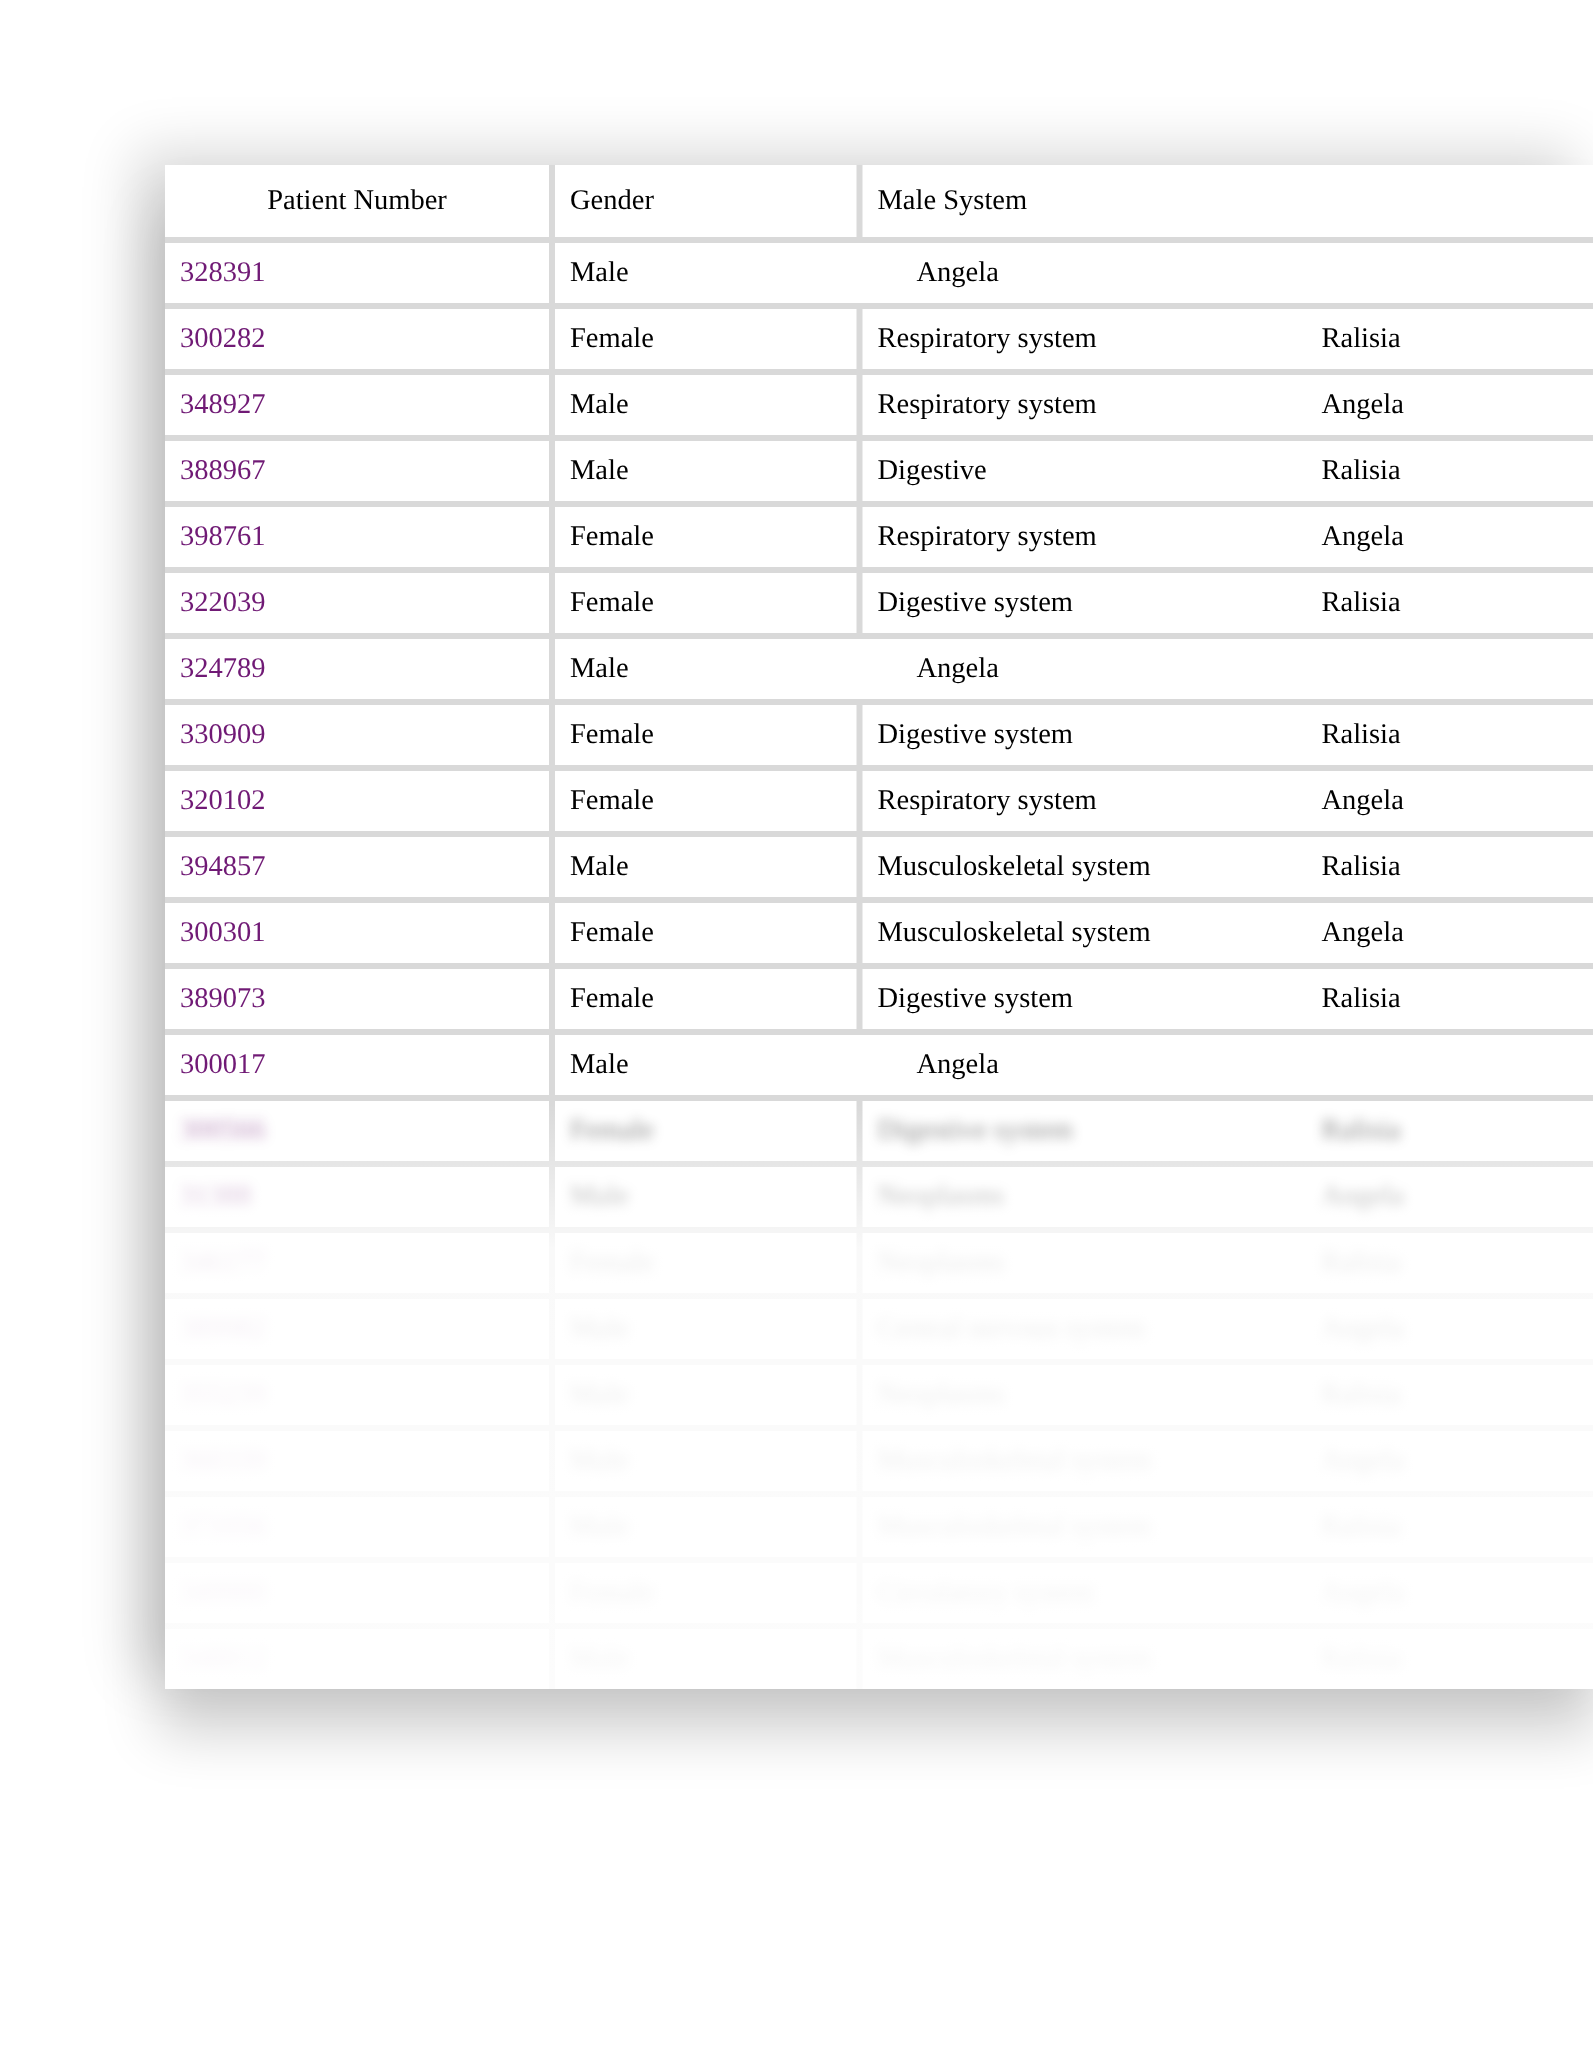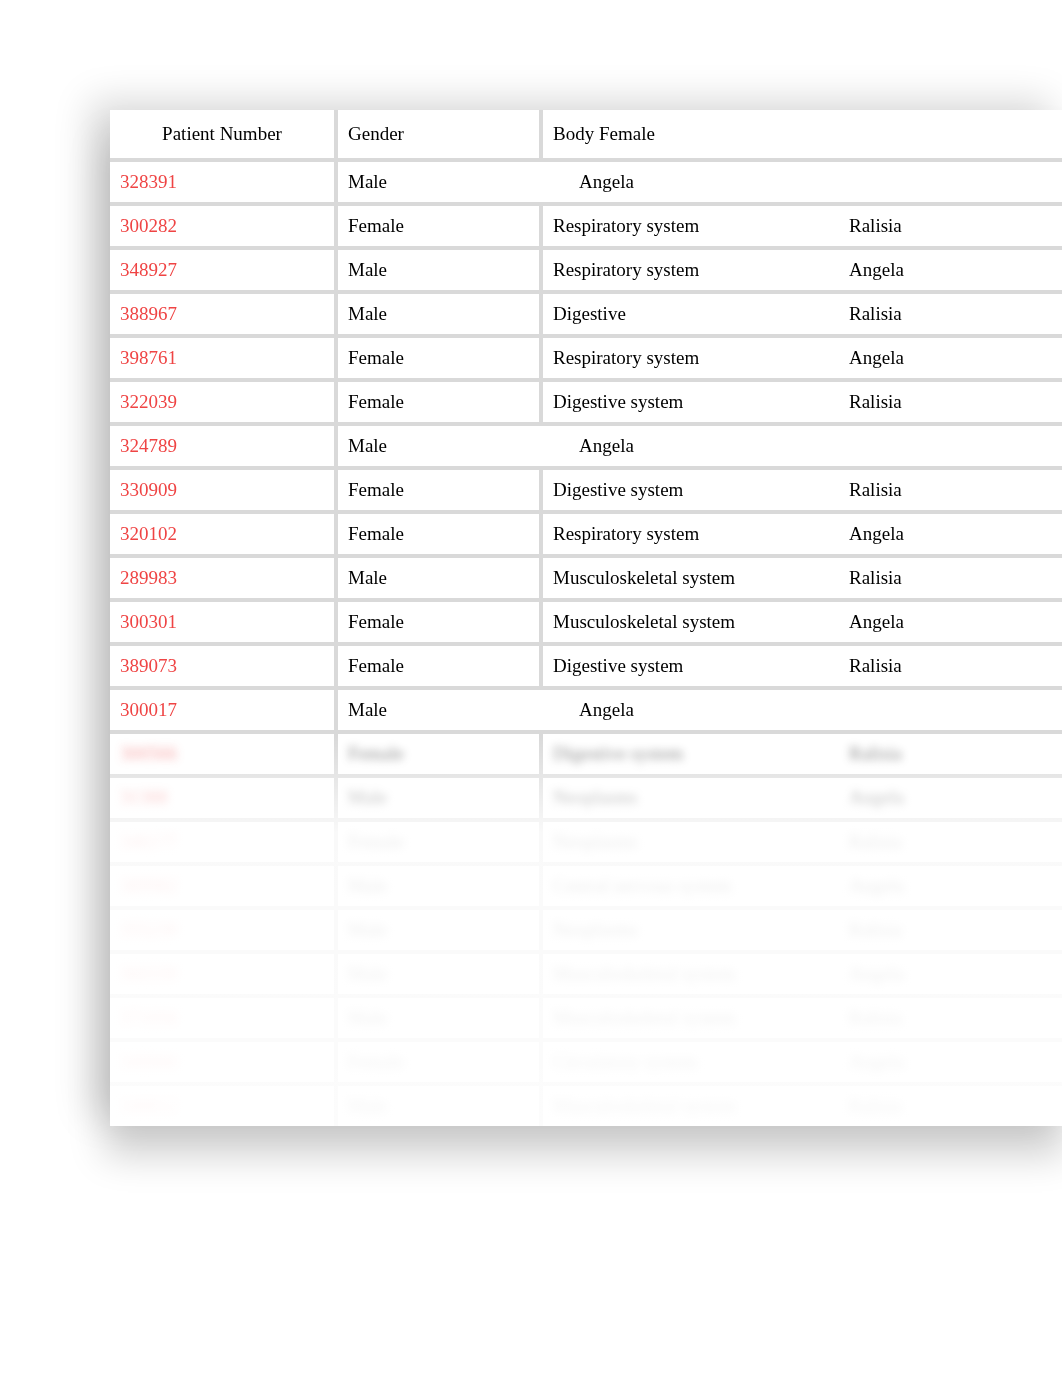--- a/index.html
+++ b/index.html
@@ -29,26 +29,26 @@
     position: relative;
   }
   .row.header {
     border-top: none;
     height: 48px;
   }
   .col {
     padding: 0 10px;
     white-space: nowrap;
   }
-  .col-patient { width: 224px; }
+  .col-patient { width: 256px; }
   .col-gender  { width: 205px; border-left: 4px solid #d9d9d9; height: 100%; display:flex; align-items:center;}
   .col-body    { width: 270px; border-left: 4px solid #d9d9d9; height: 100%; display:flex; align-items:center;}
   .col-assign  { flex: 1; text-align: left; padding-left: 40px; }
   .row.header .col-patient { text-align: center; }
-  .link { color: #ef4444; }
+  .link { color: #701a75; }
   .fade-zone {
     position: absolute;
     left: 0; right: 0;
     bottom: 0;
     height: 390px;
     background: linear-gradient(to bottom,
        rgba(255,255,255,0) 0%,
        rgba(255,255,255,0.85) 25%,
        rgba(255,255,255,0.92) 100%);
     pointer-events: none;
@@ -58,21 +58,21 @@
     opacity: 0.55;
   }
 </style>
 </head>
 <body>
 
 <div class="table-wrap">
   <div class="row header">
     <div class="col col-patient">Patient Number</div>
     <div class="col col-gender">Gender</div>
-    <div class="col col-body">Body Female</div>
+    <div class="col col-body">Male System</div>
     <div class="col col-assign"></div>
   </div>
   <div id="rows-mount">
       <div class="row">
         <div class="col col-patient"><span class="link cell-text">328391</span></div>
         <div class="col col-gender">
           <span class="cell-text">Male</span>
         </div>
         <div class="col col-assign"><span class="cell-text">Angela</span></div>
       </div>
@@ -147,21 +147,21 @@
         <div class="col col-patient"><span class="link cell-text">320102</span></div>
         <div class="col col-gender">
           <span class="cell-text">Female</span>
         </div>
         <div class="col col-body">
           <span class="cell-text">Respiratory system</span>
         </div>
         <div class="col col-assign"><span class="cell-text">Angela</span></div>
       </div>
       <div class="row">
-        <div class="col col-patient"><span class="link cell-text">289983</span></div>
+        <div class="col col-patient"><span class="link cell-text">394857</span></div>
         <div class="col col-gender">
           <span class="cell-text">Male</span>
         </div>
         <div class="col col-body">
           <span class="cell-text">Musculoskeletal system</span>
         </div>
         <div class="col col-assign"><span class="cell-text">Ralisia</span></div>
       </div>
       <div class="row">
         <div class="col col-patient"><span class="link cell-text">300301</span></div>

